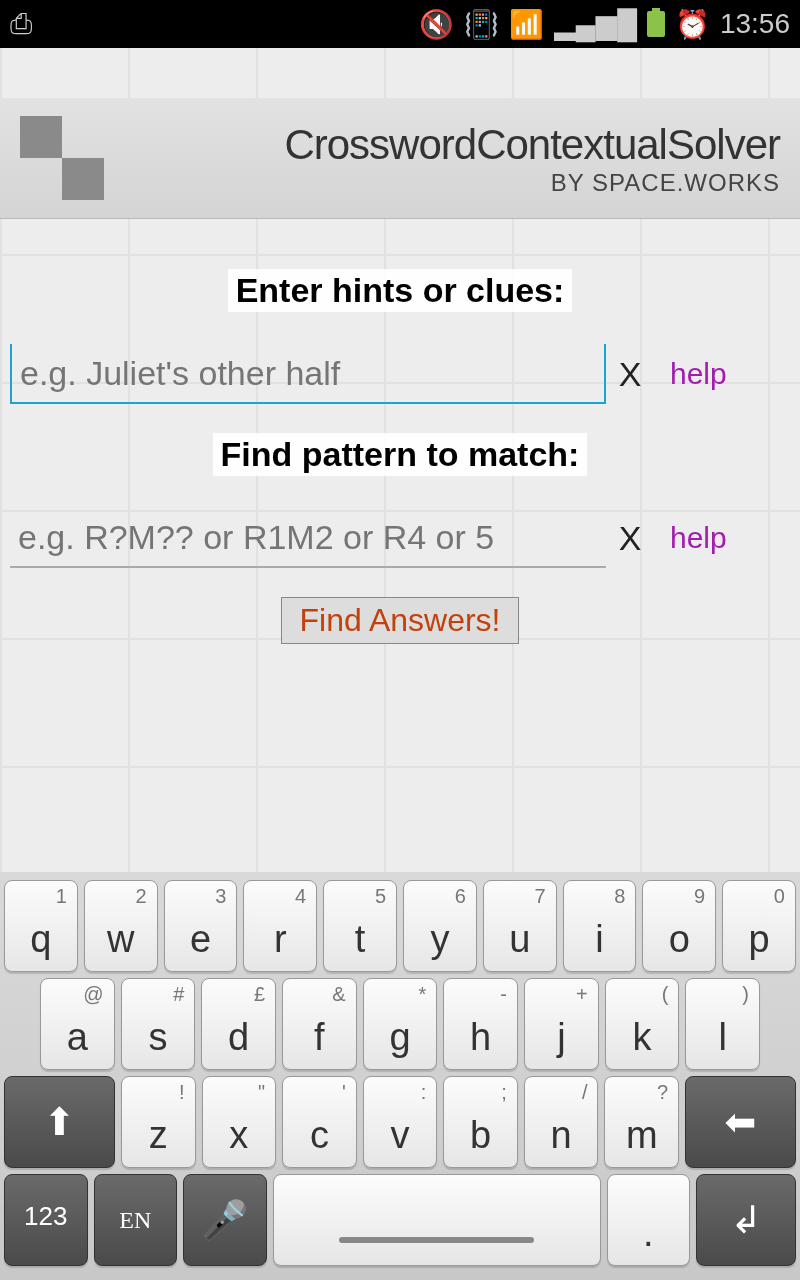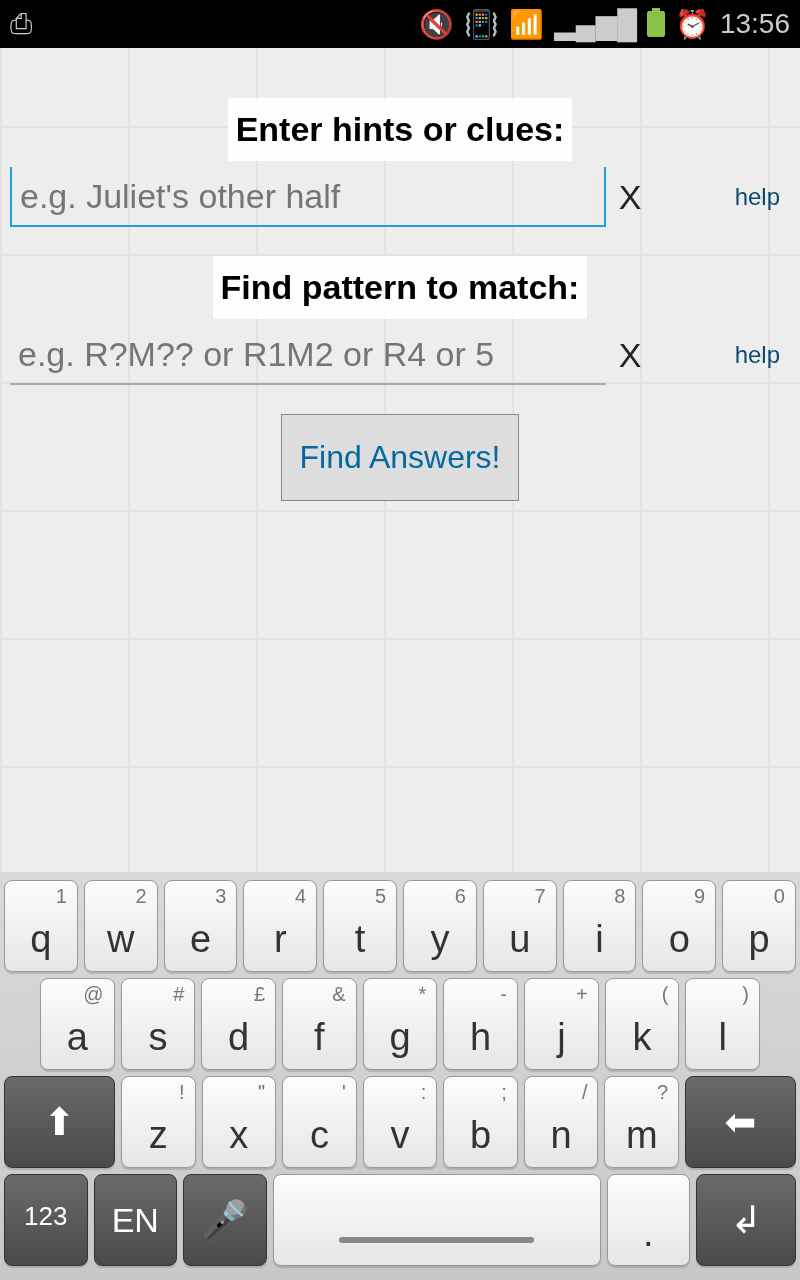--- a/index.html
+++ b/index.html
@@ -70,22 +70,22 @@
   
   .form {
     padding: 50px 10px 0 10px;
     position: relative;
     z-index: 2;
   }
   .label {
     font-size: 34px; font-weight: bold; text-align: center;
     background: rgba(255,255,255,.9);
     display: inline-block;
-    padding: 12px 8px;
-    margin-bottom: 6px;
+    padding: 2px 8px;
+    margin-bottom: 32px;
   }
   .label-wrap { text-align: center; }
   .inputrow {
     display: flex;
     align-items: center;
     padding: 0 10px 3px 0;
     margin-bottom: 26px;
   }
   .tf {
     flex: 1;
@@ -111,34 +111,34 @@
   .clearx {
     width: 40px;
     text-align: center;
     font-size: 34px;
     color: #222;
     cursor: pointer;
     margin-left: 4px;
     margin-right: 20px;
   }
   .help {
-    font-size: 24px;
-    color: #0c4a6e;
+    font-size: 30px;
+    color: #a21caf;
     width: 110px;
-    text-align: right;
+    text-align: left;
     cursor: pointer;
   }
   .findbtn {
     display: block;
     margin: 10px auto 0 auto;
     font-size: 32px;
-    padding: 24px 18px;
+    padding: 4px 18px;
     background: #ddd;
     border: 1px solid #888;
-    color: #0369a1;
+    color: #c2410c;
     cursor: pointer;
   }
   
   .kb {
     position: absolute;
     bottom: 0; left: 0; right: 0;
     background: linear-gradient(#d9d9d9, #c8c8c8);
     padding: 8px 4px;
     z-index: 5;
   }
@@ -196,20 +196,30 @@
     <span class="batt"></span>
     <span>⏰</span>
     <span>13:56</span>
   </div>
 </div>
 
 <div class="bg"></div>
 
 <div class="content">
 
+  <div class="banner">
+    <div class="logo">
+      <div class="sq sq1"></div>
+      <div class="sq sq2"></div>
+    </div>
+    <div class="banner-text">
+      <div class="banner-title">CrosswordContextualSolver</div>
+      <div class="banner-sub">BY SPACE.WORKS</div>
+    </div>
+  </div>
 
   <div class="form">
 
     <div class="label-wrap">
       <div class="label">Enter hints or clues:</div>
     </div>
     <div class="inputrow">
       <input class="tf focused" type="text" placeholder="e.g. Juliet's other half" style="">
       <div class="clearx">X</div>
       <div class="help">help</div>
@@ -337,21 +347,21 @@
         <span>n</span>
       </div>
       <div class="key">
         <span class="sec">?</span>
         <span>m</span>
       </div>
       <div class="key dark wide" style="align-items: center; padding-bottom: 0px;">⬅</div>
     </div>
   <div class="kbrow" id="kbrow4">
       <div class="key dark" style="font-size: 26px; align-items: center; padding-bottom: 8px;">123</div>
-      <div class="key dark" style="font-size: 34px; align-items: center; padding-bottom: 0px;">EN</div>
+      <div class="key dark" style="font-size: 24px; align-items: center; padding-bottom: 0px; font-family: Liberation Serif, serif;">EN</div>
       <div class="key dark" style="align-items: center; padding-bottom: 0px;">
         <span class="micicon"></span>
       </div>
       <div class="key space" style="align-items: flex-end;">
         <div style="width: 60%; height: 6px; background: rgb(136, 136, 136); border-radius: 3px; margin-bottom: 12px;"></div>
       </div>
       <div class="key">.</div>
       <div class="key dark widish" style="align-items: center; padding-bottom: 0px;">↲</div>
     </div>
 </div>

